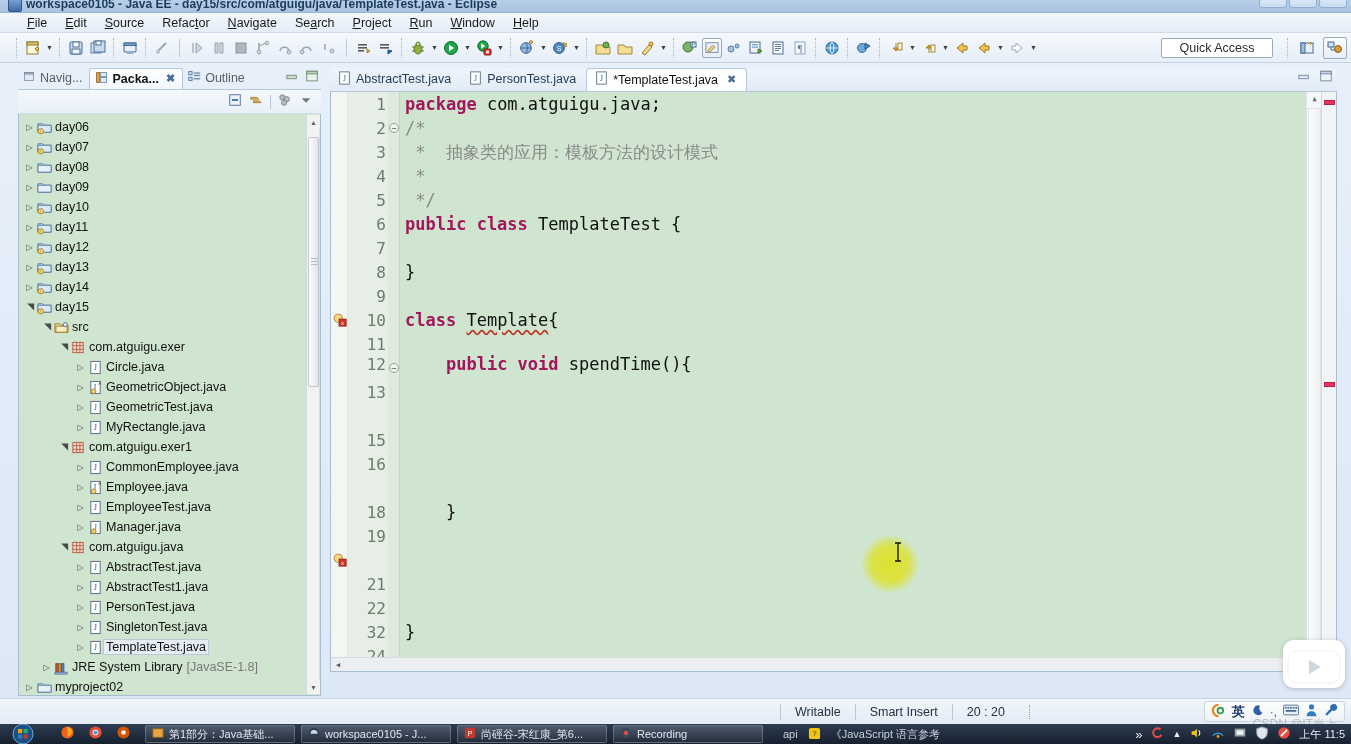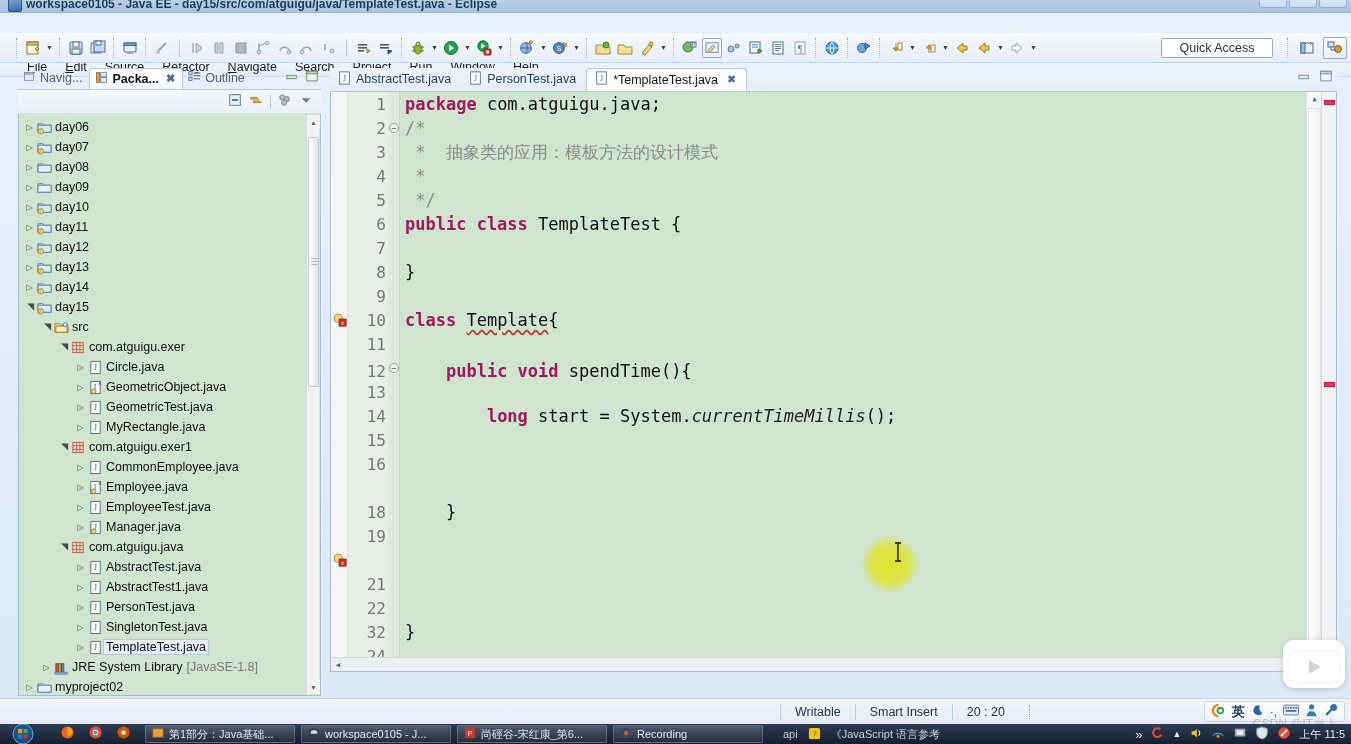--- a/index.html
+++ b/index.html
@@ -43,21 +43,20 @@
     background: linear-gradient(#e9f2fb,#c9dcf0);
     border: 1px solid #8fb0d4; border-radius: 3px;
   }
 
   
   .menubar {
     position: absolute; left: 0; top: 13px; width: 1351px; height: 20px;
     background: linear-gradient(#f3f7fc, #e4edf8);
     display: flex; align-items: center; padding-left: 18px;
     border-bottom: 1px solid #cfdcec;
-    margin-top: 44px;
   }
   .menu-item {
     padding: 2px 9px; font-size: 12.5px; color: #1a1a1a; cursor: default;
     white-space: nowrap;
   }
   .menu-item .ul { text-decoration: underline; }
 
   
   .toolbar {
     position: absolute; left: 0; top: 33px; width: 1351px; height: 30px;
@@ -1156,32 +1155,28 @@
           </div>
           <div class="err-marker" style="top: 221px;"><svg width="14" height="14" viewBox="0 0 16 16">
               <circle cx="6" cy="6" r="4.6" fill="#f6d87a" stroke="#a3812a"></circle>
               <rect x="7" y="7" width="8" height="8" fill="#d0342c" stroke="#8e1f19"></rect>
               <text x="11" y="13.6" font-size="7" text-anchor="middle" fill="#fff" font-family="sans-serif">x</text>
             </svg></div>
           <div class="cline" style="top: 240px;">
             <span class="lnum">11</span>
             <span class="ctext"></span>
           </div>
-          <div class="cline" style="top: 267px;">
+          <div class="cline" style="top: 260px;">
             <span class="lnum">12</span>
             <span class="ctext"><span class="plain">    </span><span class="kw">public void </span><span class="plain">spendTime(){</span></span>
           </div>
           <div class="fold-minus" style="top: 271px;">−</div>
           <div class="cline" style="top: 288px;">
             <span class="lnum">13</span>
             <span class="ctext"></span>
-          </div>
-          <div class="cline" style="top: 312px;">
-            <span class="lnum">14</span>
-            <span class="ctext"><span class="plain">        </span><span class="kw">long </span><span class="plain">start</span><span class="plain"> = System.</span><span class="static-it">currentTimeMillis</span><span class="plain">();</span></span>
           </div>
           <div class="cline" style="top: 336px;">
             <span class="lnum">15</span>
             <span class="ctext"></span>
           </div>
           <div class="cline" style="top: 360px;">
             <span class="lnum">16</span>
             <span class="ctext"></span>
           </div>
           <div class="cline" style="top: 408px;">

